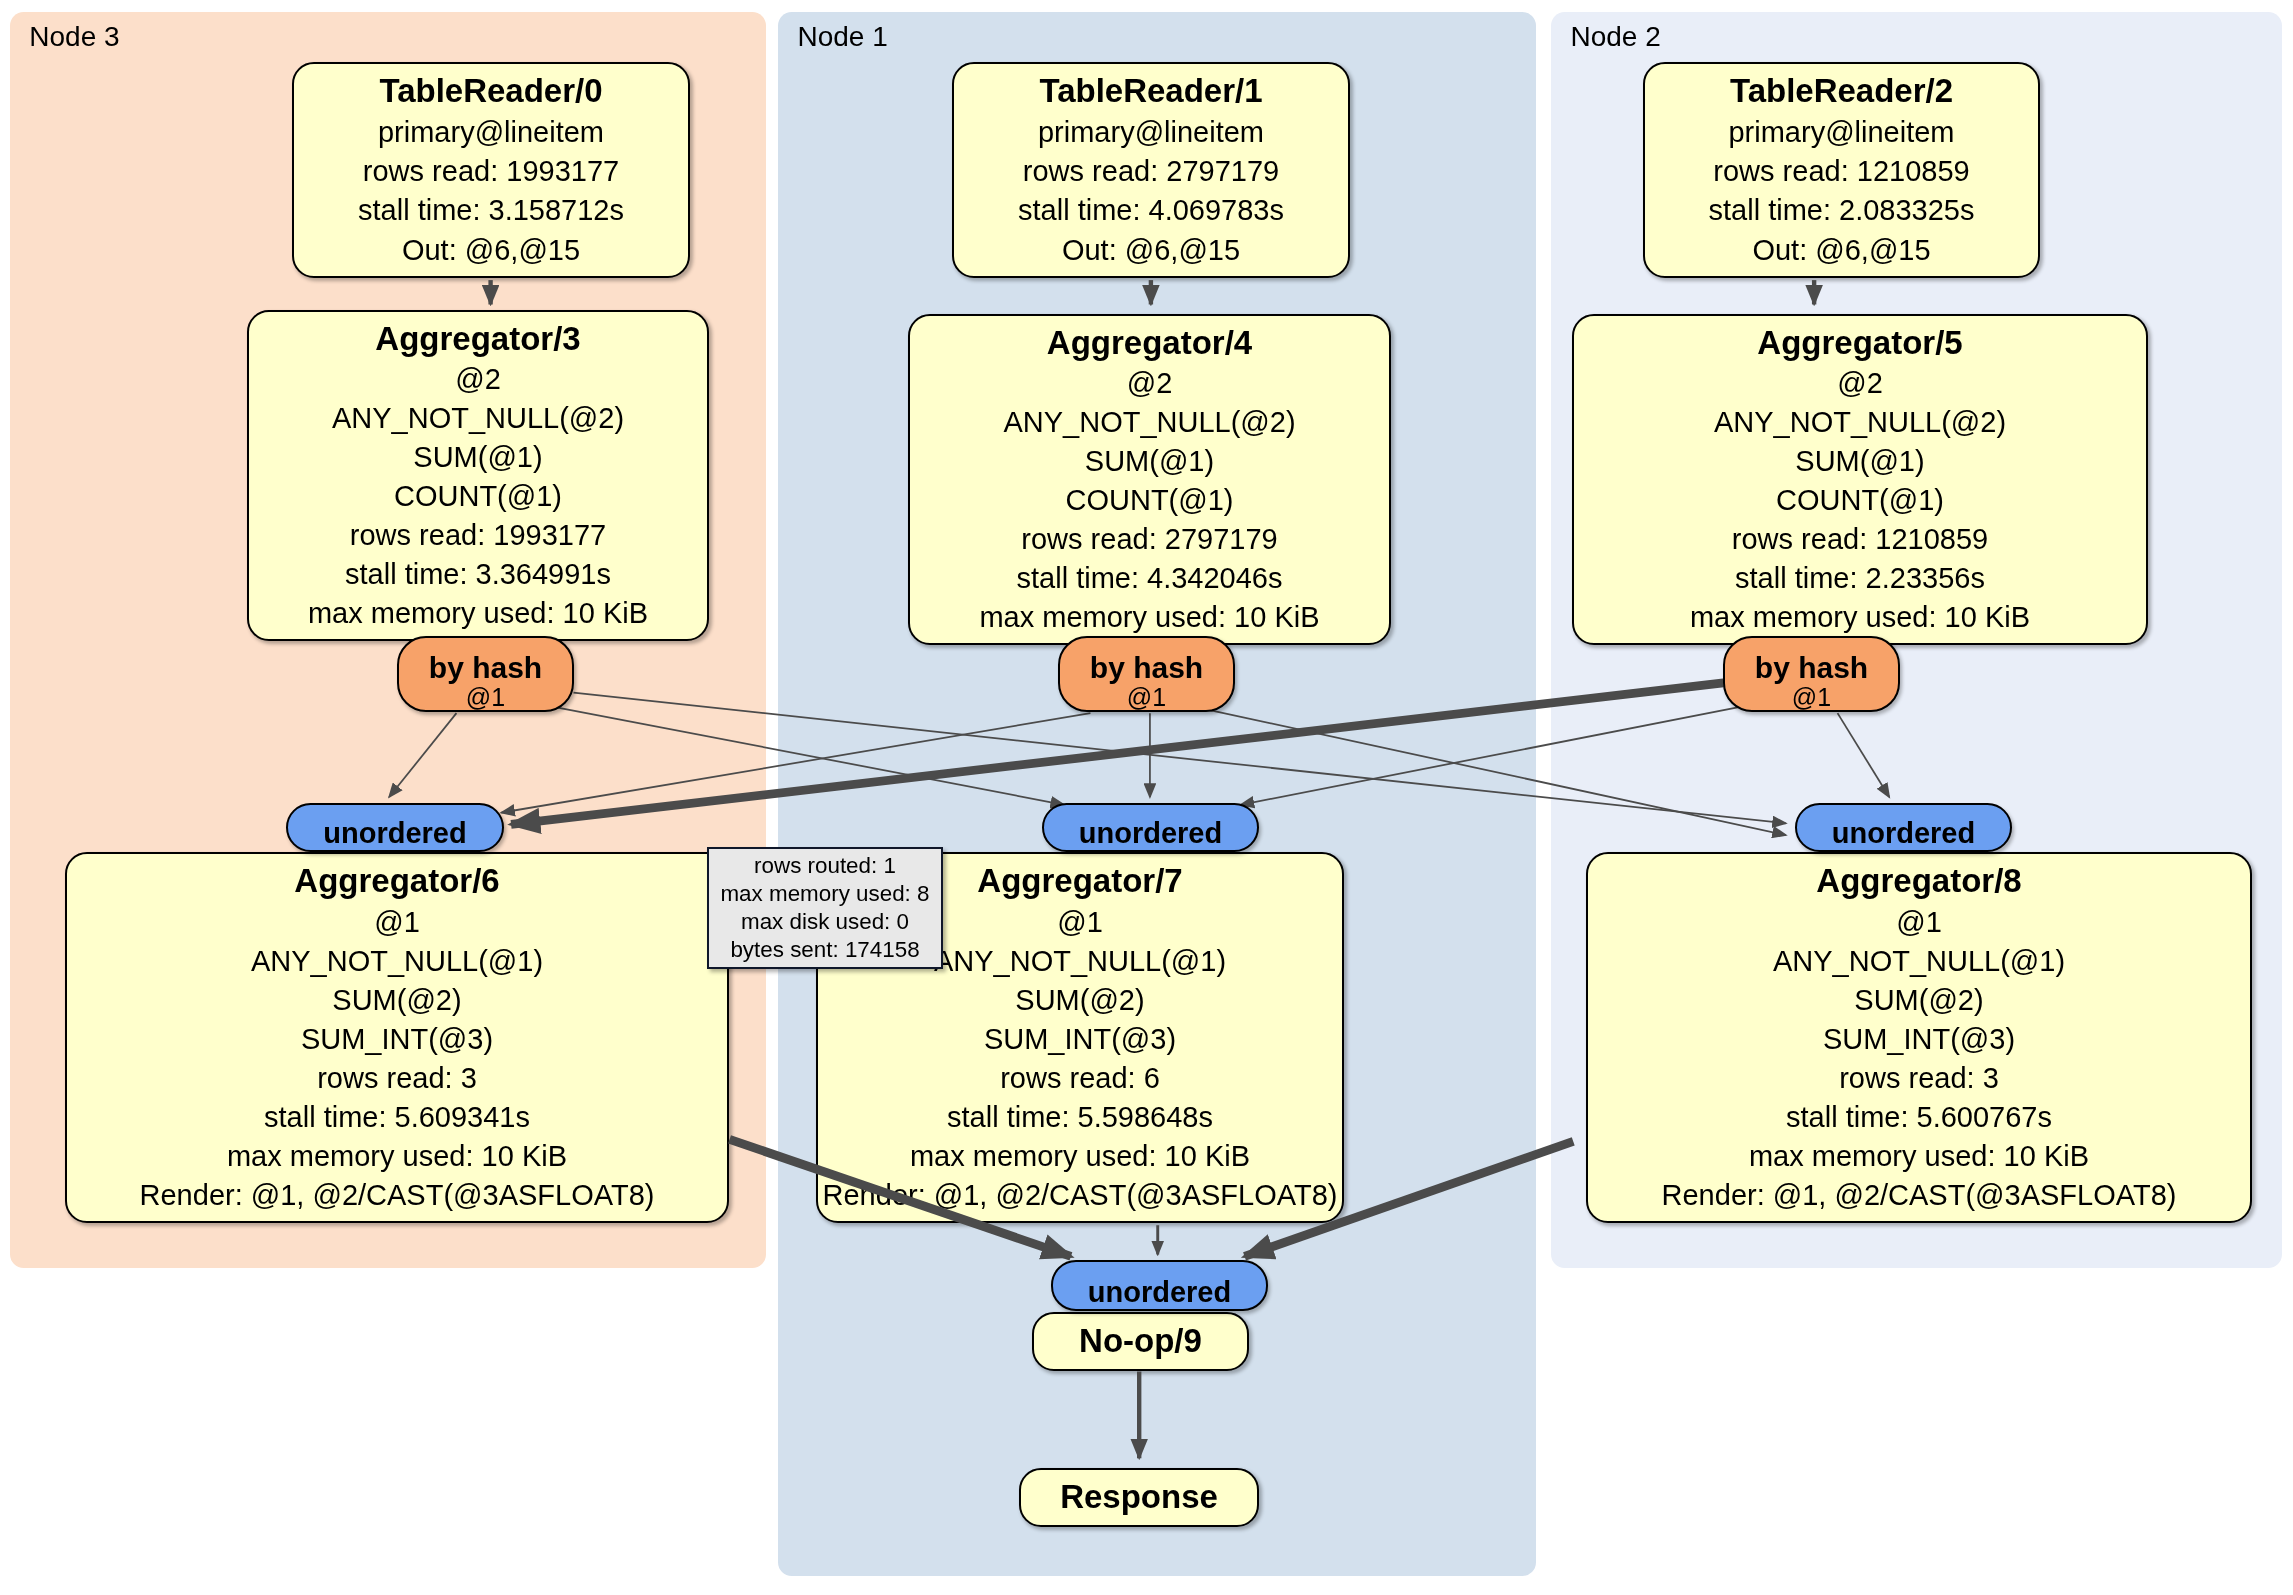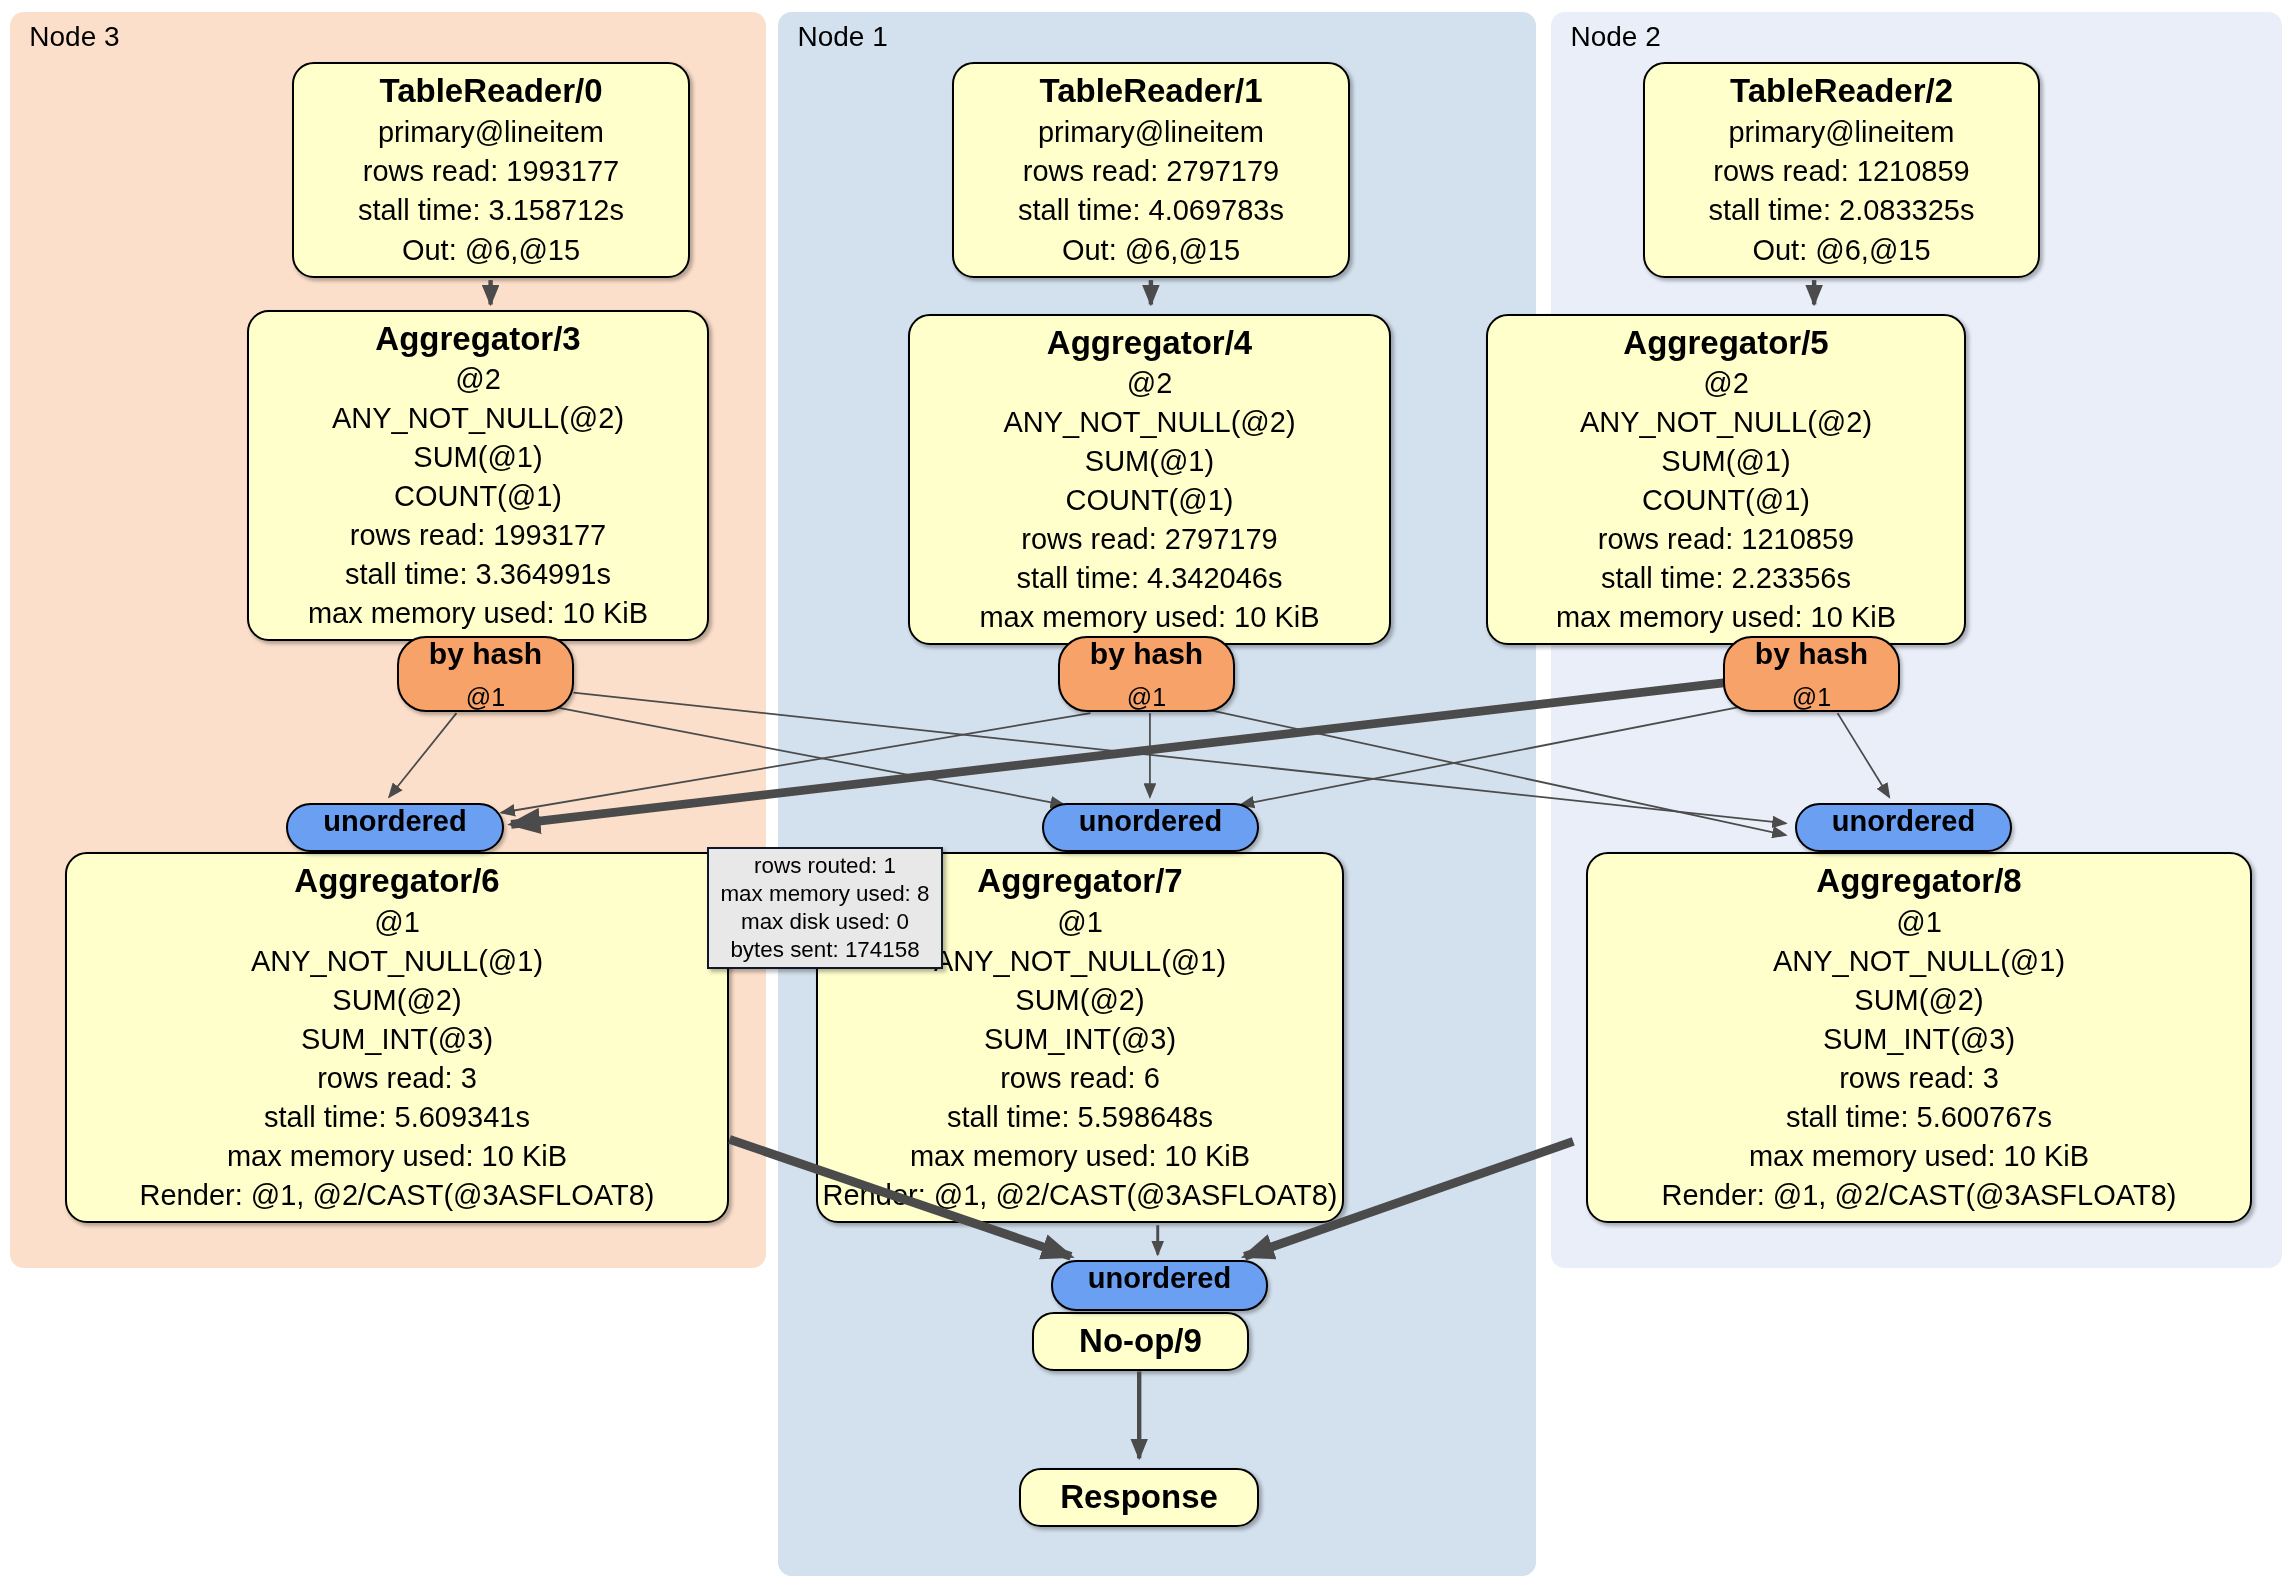--- a/index.html
+++ b/index.html
@@ -20,21 +20,21 @@
 
   .box{position:absolute;background:var(--box-fill);border:2.4px solid #000;border-radius:22px;
        z-index:3;display:flex;flex-direction:column;justify-content:space-evenly;align-items:center;
        text-align:center;box-shadow:2.9px 2.9px 3.9px rgba(0,0,0,0.28);padding:2px 3.9px;box-sizing:border-box;}
   .box-title{font-weight:bold;font-size:33px;line-height:1.1;}
   .box-lines{display:contents;}
   .box-lines div{font-size:29px;line-height:1.1;}
   .single .box-title{font-size:33px;}
 
   .oval{position:absolute;border:2.4px solid #000;z-index:5;display:flex;flex-direction:column;
-        justify-content:space-between;align-items:center;text-align:center;box-sizing:border-box;
+        justify-content:flex-end;align-items:center;text-align:center;box-sizing:border-box;
         box-shadow:2px 2.9px 3.9px rgba(0,0,0,0.28);}
   .byhash{background:var(--router-fill);border-radius:29px;}
   .byhash .t1{font-weight:bold;font-size:30px;line-height:1.05;}
   .byhash .t2{font-size:25px;line-height:1.05;}
   .unordered{background:var(--stream-fill);border-radius:25px;}
   .unordered .t1{font-weight:bold;font-size:29px;}
 
   .tooltip{position:absolute;left:707px;top:847px;width:232px;height:118px;background:var(--tooltip-fill);
            border:2px solid #0f172a;z-index:6;display:flex;flex-direction:column;justify-content:center;
            align-items:center;text-align:center;box-shadow:2.9px 2.9px 3.9px rgba(0,0,0,0.3);}
@@ -103,21 +103,21 @@
   </div>
 
   <div class="box" style="left:247px;top:310px;width:462px;height:331px;">
     <div class="box-title">Aggregator/3</div>
     <div class="box-lines"><div>@2</div><div>ANY_NOT_NULL(@2)</div><div>SUM(@1)</div><div>COUNT(@1)</div><div>rows read: 1993177</div><div>stall time: 3.364991s</div><div>max memory used: 10 KiB</div></div>
   </div>
   <div class="box" style="left:908px;top:314px;width:483px;height:331px;">
     <div class="box-title">Aggregator/4</div>
     <div class="box-lines"><div>@2</div><div>ANY_NOT_NULL(@2)</div><div>SUM(@1)</div><div>COUNT(@1)</div><div>rows read: 2797179</div><div>stall time: 4.342046s</div><div>max memory used: 10 KiB</div></div>
   </div>
-  <div class="box" style="left:1486px;top:314px;width:480px;height:331px;">
+  <div class="box" style="left:1572px;top:314px;width:576px;height:331px;">
     <div class="box-title">Aggregator/5</div>
     <div class="box-lines"><div>@2</div><div>ANY_NOT_NULL(@2)</div><div>SUM(@1)</div><div>COUNT(@1)</div><div>rows read: 1210859</div><div>stall time: 2.23356s</div><div>max memory used: 10 KiB</div></div>
   </div>
 
   <div class="box" style="left:65px;top:852px;width:664px;height:371px;">
     <div class="box-title">Aggregator/6</div>
     <div class="box-lines"><div>@1</div><div>ANY_NOT_NULL(@1)</div><div>SUM(@2)</div><div>SUM_INT(@3)</div><div>rows read: 3</div><div>stall time: 5.609341s</div><div>max memory used: 10 KiB</div><div>Render: @1, @2/CAST(@3ASFLOAT8)</div></div>
   </div>
   <div class="box" style="left:816px;top:852px;width:528px;height:371px;">
     <div class="box-title">Aggregator/7</div>

